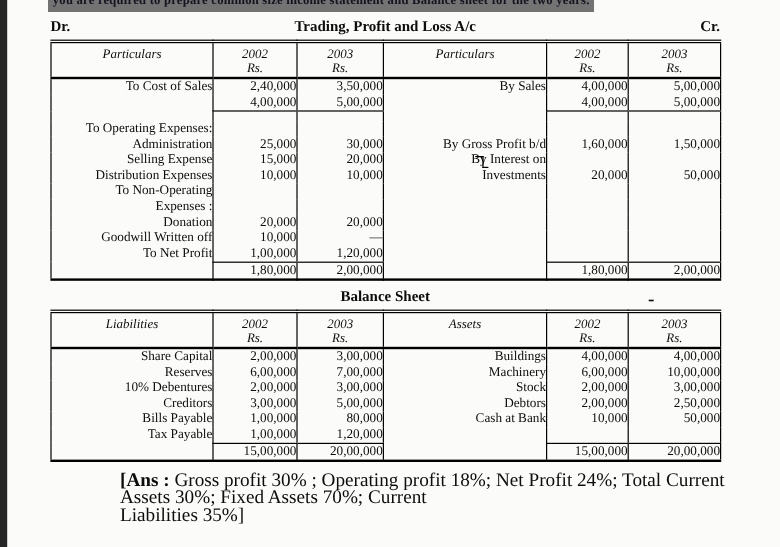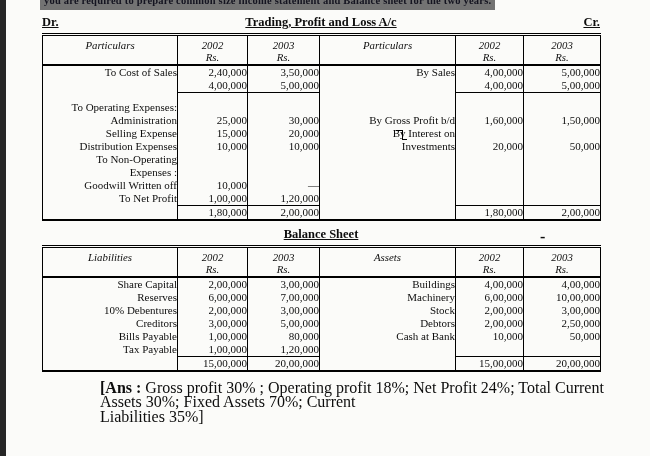--- a/index.html
+++ b/index.html
@@ -11,21 +11,21 @@
     font-family: "Liberation Serif", serif;
     position: relative;
     overflow: hidden;
   }
   .scan-edge { position: absolute; left: 0; top: 0; width: 6px; height: 456px; background: #262626; }
 
   
   .highlight-line { position: absolute; top: 0; left: 40px; height: 10px; overflow: hidden; background: #737373; padding: 0 4px; }
   .highlight-line span { display: block; margin-top: -5px; font-weight: bold; font-size: 10.5px; color: #141420; white-space: nowrap; letter-spacing: .2px; }
 
-  .caption { display: flex; align-items: baseline; width: 558px; margin: 15px 0 3px 42px; position: relative; text-decoration: underline; }
+  .caption { display: flex; align-items: baseline; width: 558px; margin: 15px 0 3px 42px; position: relative; }
   .caption .side { font-weight: bold; font-size: 12.5px; width: 44px; }
   .caption .side.right { text-align: right; }
   .caption .mid { flex: 1; text-align: center; font-weight: bold; font-size: 12.5px; }
   .caption.bs-cap { margin-top: 6px; }
   .stray { position: absolute; left: 498px; top: 1px; font-weight: bold; }
 
   table.acct { border-collapse: collapse; table-layout: fixed; width: 558px; margin-left: 42px;
                border: 1.5px solid #000; border-top: 3px double #000; border-bottom: 2.2px solid #000; }
   .acct th { font-style: italic; font-weight: normal; font-size: 10.8px; line-height: 12px;
              vertical-align: top; padding-top: 3px; border-bottom: 2.2px solid #000; height: 27px; text-align: center; }
@@ -163,20 +163,28 @@
   </tr>
   <tr>
     <td class="lbl ind">Expenses :</td>
     <td class="vl"></td>
         <td class="vl"></td>
         <td class="vl"></td>
         <td class="vl"></td>
         <td class="vl"></td>
   </tr>
   <tr>
+    <td class="lbl">Donation</td>
+    <td class="vl amt">20,000</td>
+    <td class="vl amt">20,000</td>
+    <td class="vl lbl"></td>
+    <td class="vl amt"></td>
+    <td class="vl amt"></td>
+  </tr>
+  <tr>
     <td class="lbl">Goodwill Written off</td>
     <td class="vl amt">10,000</td>
     <td class="vl amt">—</td>
     <td class="vl lbl"></td>
     <td class="vl amt"></td>
     <td class="vl amt"></td>
   </tr>
   <tr>
     <td class="lbl">To Net Profit</td>
     <td class="vl amt bb">1,00,000</td>

